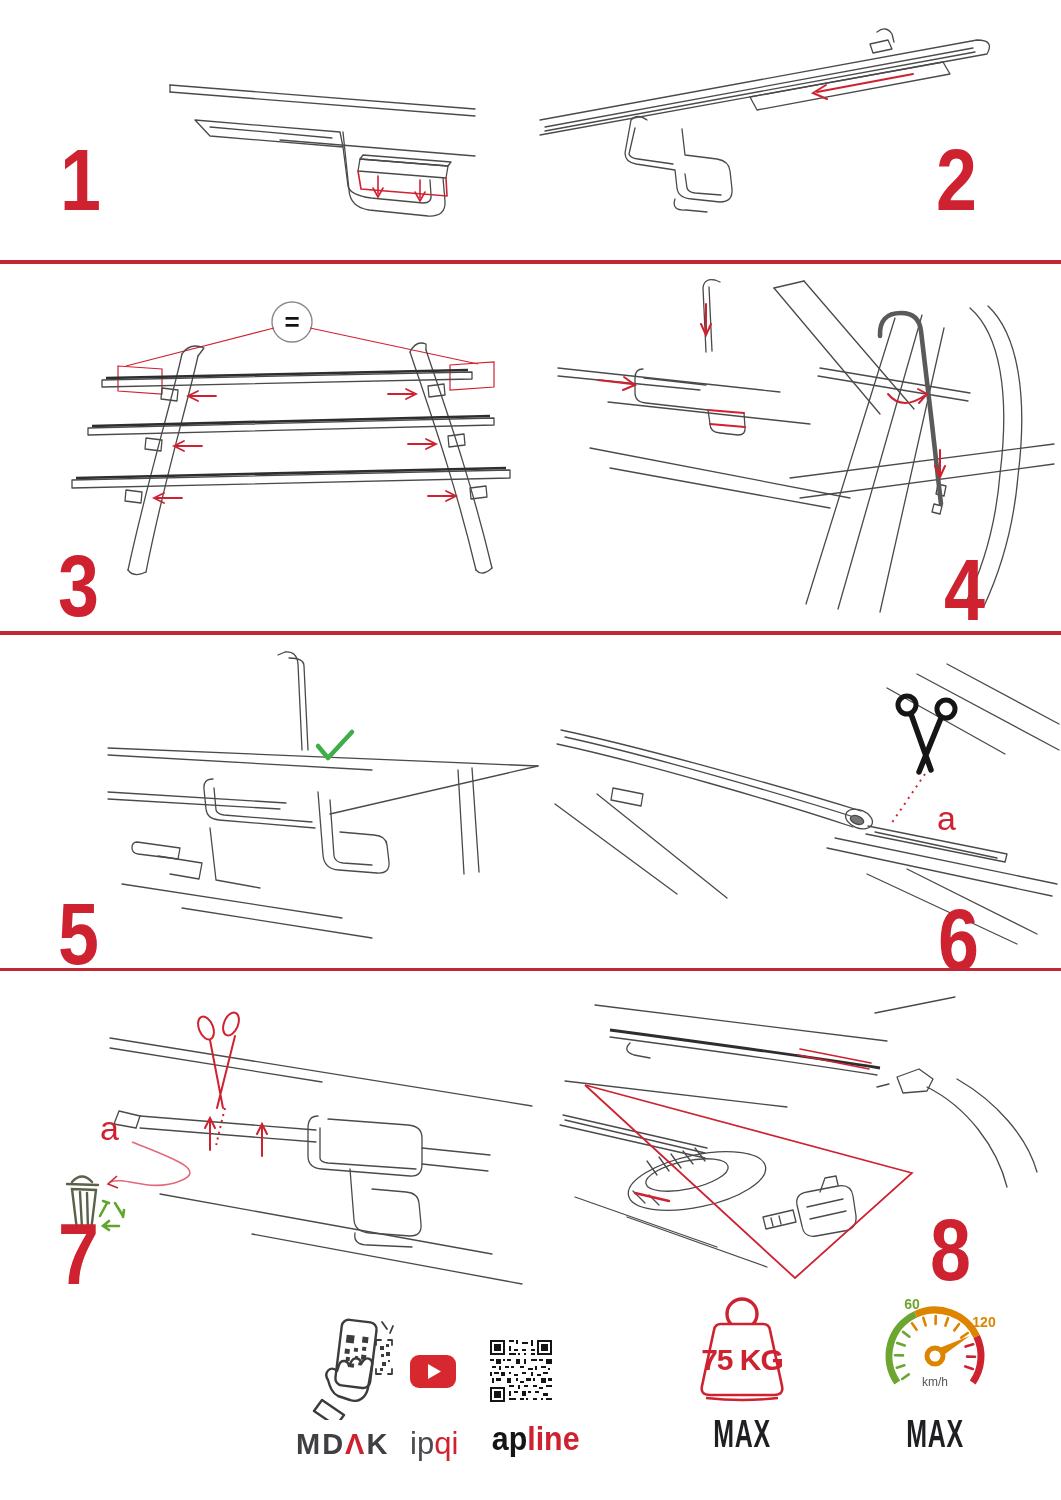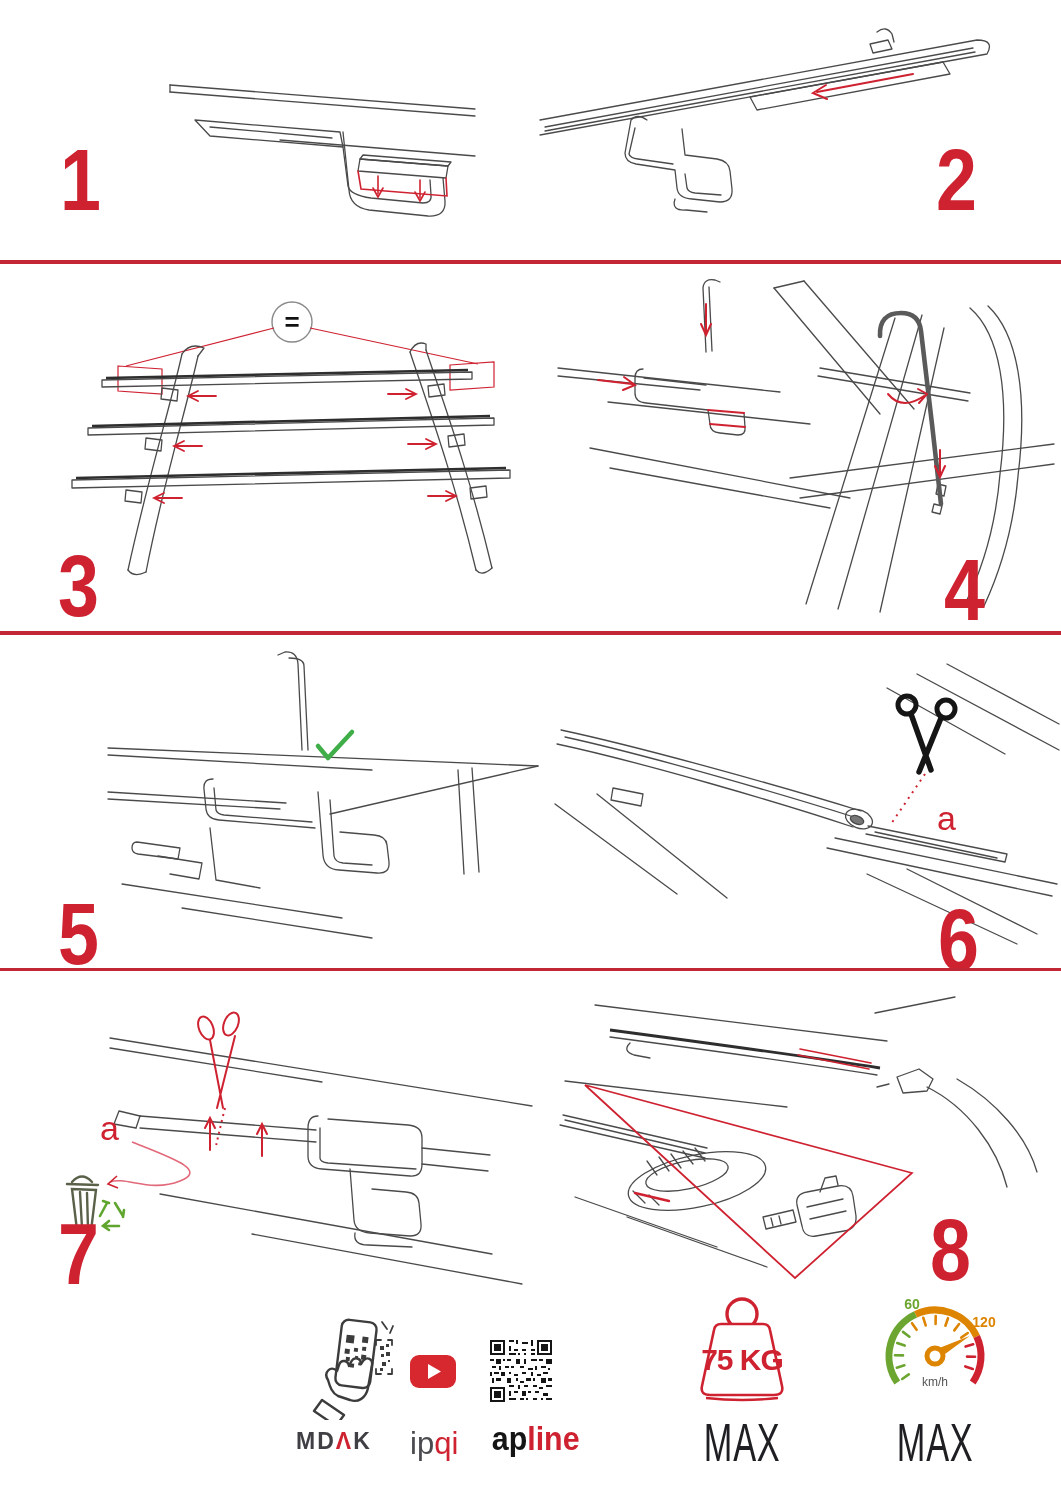--- a/index.html
+++ b/index.html
@@ -6,27 +6,27 @@
   #page{position:relative;width:1061px;height:1500px;background:#fff;overflow:hidden;
         font-family:"Liberation Sans",sans-serif;}
   .abs{position:absolute;}
   .sep{position:absolute;left:0;width:1061px;background:#c32736;}
   .step-num{position:absolute;color:#cf2231;font-size:80px;font-weight:bold;line-height:1;
             transform:scale(0.92,1.08);transform-origin:left top;}
   .tall{display:inline-block;transform-origin:left top;white-space:nowrap;}
   .product{font-size:56px;font-weight:bold;color:#372fa5;transform:scale(0.78,1.32);letter-spacing:1px;}
   .brandline{font-size:35px;font-weight:bold;color:#242424;transform:scale(0.85,1.05);}
   .brandline .red{color:#cf2231;}
-  .mdak{font-size:23px;font-weight:bold;color:#3f3f44;letter-spacing:2px;}
+  .mdak{font-size:29px;font-weight:bold;color:#3f3f44;letter-spacing:2px;}
   .mdak .red{color:#cf2231;}
   .ipqi{font-size:31px;color:#4a4a4f;}
   .ipqi .red{color:#cf2231;}
   .apline{font-size:33px;font-weight:bold;color:#151515;transform:scale(0.92,1);}
   .apline .red{color:#cf2231;}
-  .maxlbl{position:absolute;text-align:center;font-size:44px;font-weight:normal;color:#1f1f23;
+  .maxlbl{position:absolute;text-align:center;font-size:32px;font-weight:bold;color:#1f1f23;
           letter-spacing:1px;}
   .maxlbl span{display:inline-block;transform:scale(0.78,1.22);transform-origin:center top;}
   svg{display:block;}
   svg text{font-family:"Liberation Sans",sans-serif;}
 </style>
 </head>
 <body>
 
 <div id="page">
 

